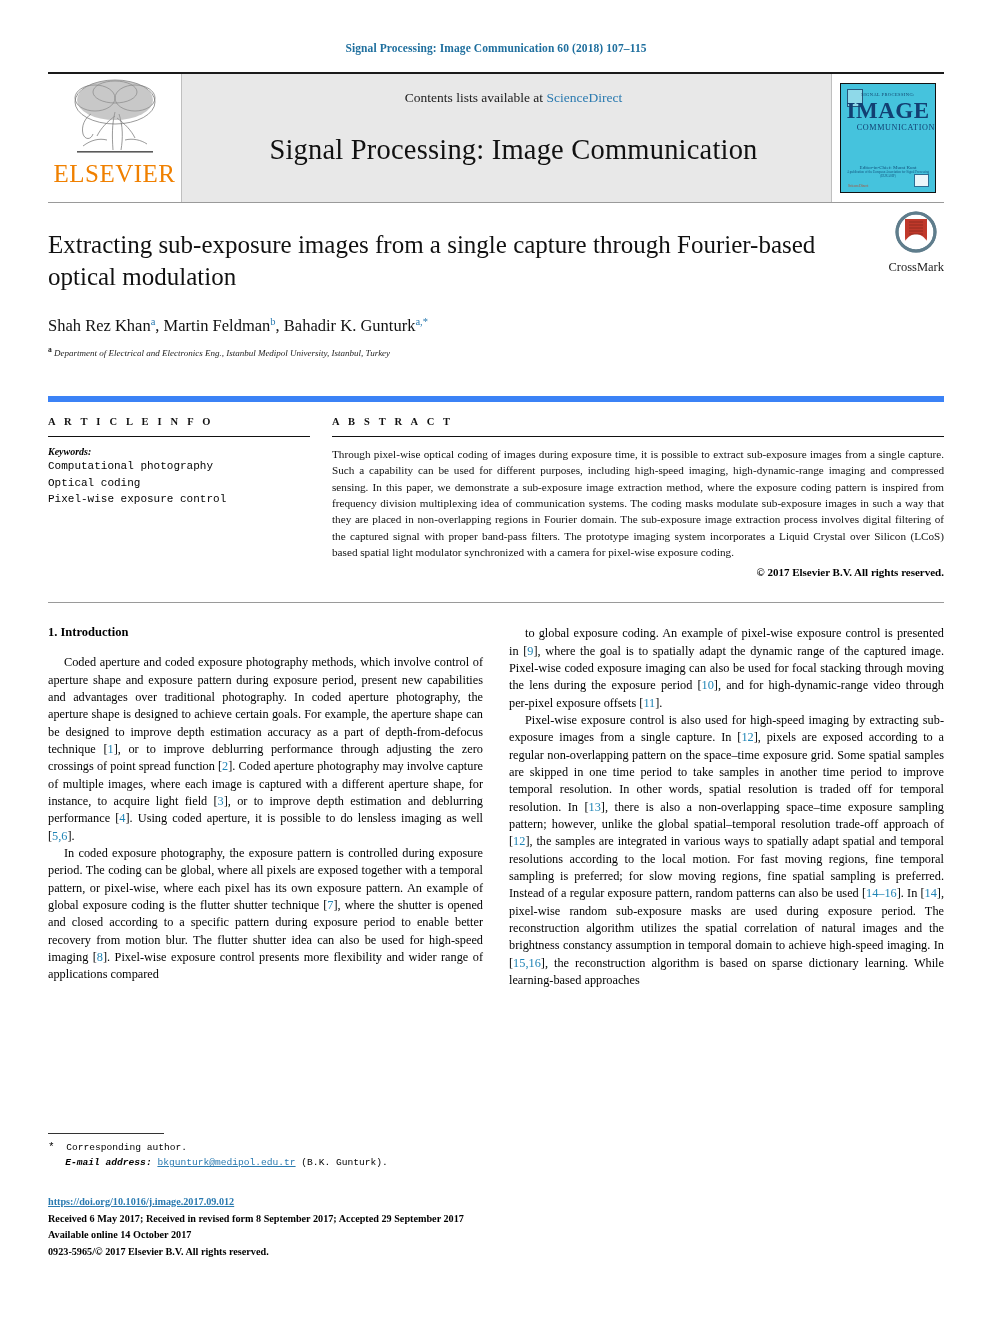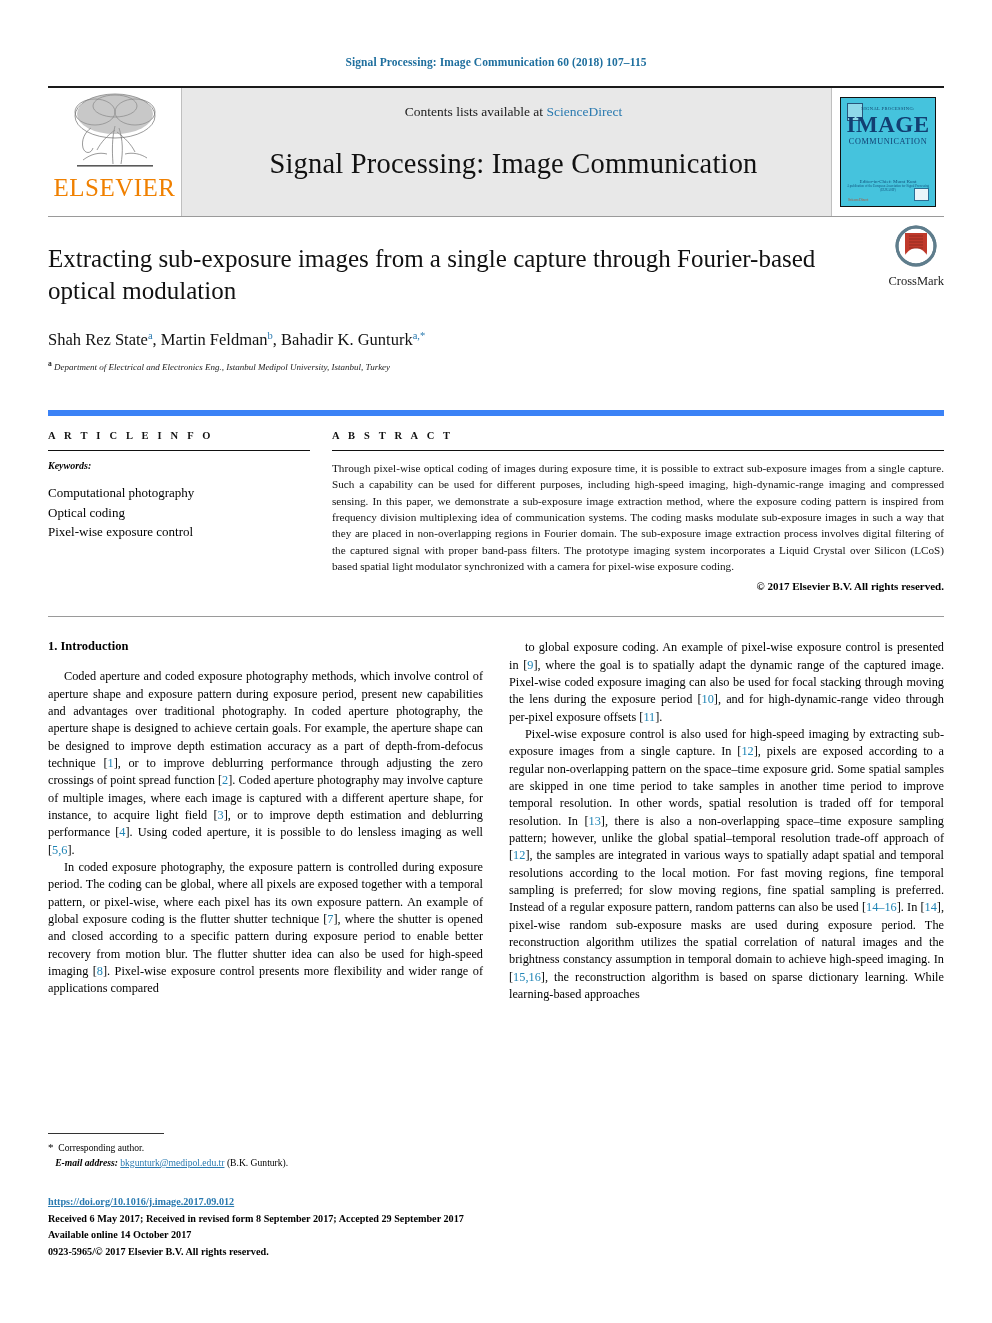--- a/index.html
+++ b/index.html
@@ -16,21 +16,21 @@
   }
 
   .page { position: relative; width: 992px; height: 1323px; padding: 0; }
 
   
   .running-head {
     text-align: center;
     color: #1f6f9e;
     font-size: 11.5px;
     font-weight: bold;
-    padding-top: 56px;
+    padding-top: 42px;
     letter-spacing: .1px;
   }
 
   
   .masthead {
     position: relative;
     margin: 18px 48px 0 48px;
     border-top: 2px solid #1a1a1a;
     display: flex;
     align-items: stretch;
@@ -104,21 +104,21 @@
   }
   .cover-big {
     position: absolute; top: 15px; left: 0; right: 0;
     text-align: center;
     font-size: 23px; color: #123f72; font-weight: bold;
     letter-spacing: .5px; line-height: 1;
     font-family: "Liberation Serif", serif;
   }
   .cover-sub {
     position: absolute; top: 39px; left: 0; right: 0;
-    text-align: center;
+    text-align: right;
     font-size: 8.2px; color: #123f72; letter-spacing: .6px;
     font-family: "Liberation Serif", serif;
   }
   .cover-foot {
     position: absolute; bottom: 22px; left: 0; right: 0;
     text-align: center; font-size: 5px; color: #12557f;
   }
   .cover-foot2 {
     position: absolute; bottom: 14px; left: 0; right: 0;
     text-align: center; font-size: 3.2px; color: #12557f;
@@ -184,21 +184,21 @@
   .col-abs  { flex: 1 1 auto; }
   .sec-head {
     font-size: 10.5px;
     font-weight: bold;
     letter-spacing: 3.2px;
     color: #111;
     font-family: "Liberation Serif", serif;
   }
   .rule-thick { border-top: 1.6px solid #111; margin: 9px 0 9px 0; }
   .kw-title { font-size: 10px; font-style: italic; font-weight: bold; }
-  .kw-list { font-size: 13px; line-height: 1.5; margin-top: 12px; }
+  .kw-list { font-size: 11px; line-height: 1.5; margin-top: 1px; font-family: Liberation Mono, monospace; }
   .abstract-body {
     font-size: 11.2px;
     line-height: 1.46;
     text-align: justify;
     color: #111;
   }
   .copyright {
     text-align: right;
     font-size: 11px;
     font-weight: bold;
@@ -232,21 +232,21 @@
   .ref { color: #1f84b5; }
 
   
   .footnote-area {
     position: absolute;
     left: 48px;
     top: 1133px;
     width: 435px;
   }
   .foot-rule { width: 116px; border-top: 1px solid #333; margin-bottom: 5px; }
-  .foot-line { font-size: 9.6px; line-height: 1.55; }
+  .foot-line { font-size: 9.6px; line-height: 1.55; font-family: Liberation Mono, monospace; }
   .foot-line .star { font-size: 11px; }
   .foot-line .ital { font-style: italic; font-weight: bold; }
   .foot-link { color: #2a7ab0; }
 
   .pub-footer {
     position: absolute;
     left: 48px;
     top: 1194px;
     width: 700px;
     font-size: 10.2px;
@@ -323,21 +323,21 @@
           <line x1="14" y1="23" x2="28" y2="23"></line>
         </g>
         <circle cx="21" cy="21" r="19" fill="none" stroke="#5f7d8c" stroke-width="3"></circle>
       </svg>
       <span class="crossmark-label">CrossMark</span>
     </div>
 
     <h1 class="paper-title">Extracting sub-exposure images from a single capture through Fourier-based optical modulation</h1>
 
     <div class="authors">
-      <span><span>Shah Rez State</span><sup>a</sup></span>,
+      <span><span>Shah Rez Khan</span><sup>a</sup></span>,
       <span><span>Martin Feldman</span><sup>b</sup></span>,
       <span><span>Bahadir K. Gunturk</span><sup>a,*</sup></span>
     </div>
 
     <div class="affils">
       <div><sup>a</sup> <span>Department of Electrical and Electronics Eng., Istanbul Medipol University, Istanbul, Turkey</span></div>
     </div>
   </div>
 
   <div class="info-abstract">

